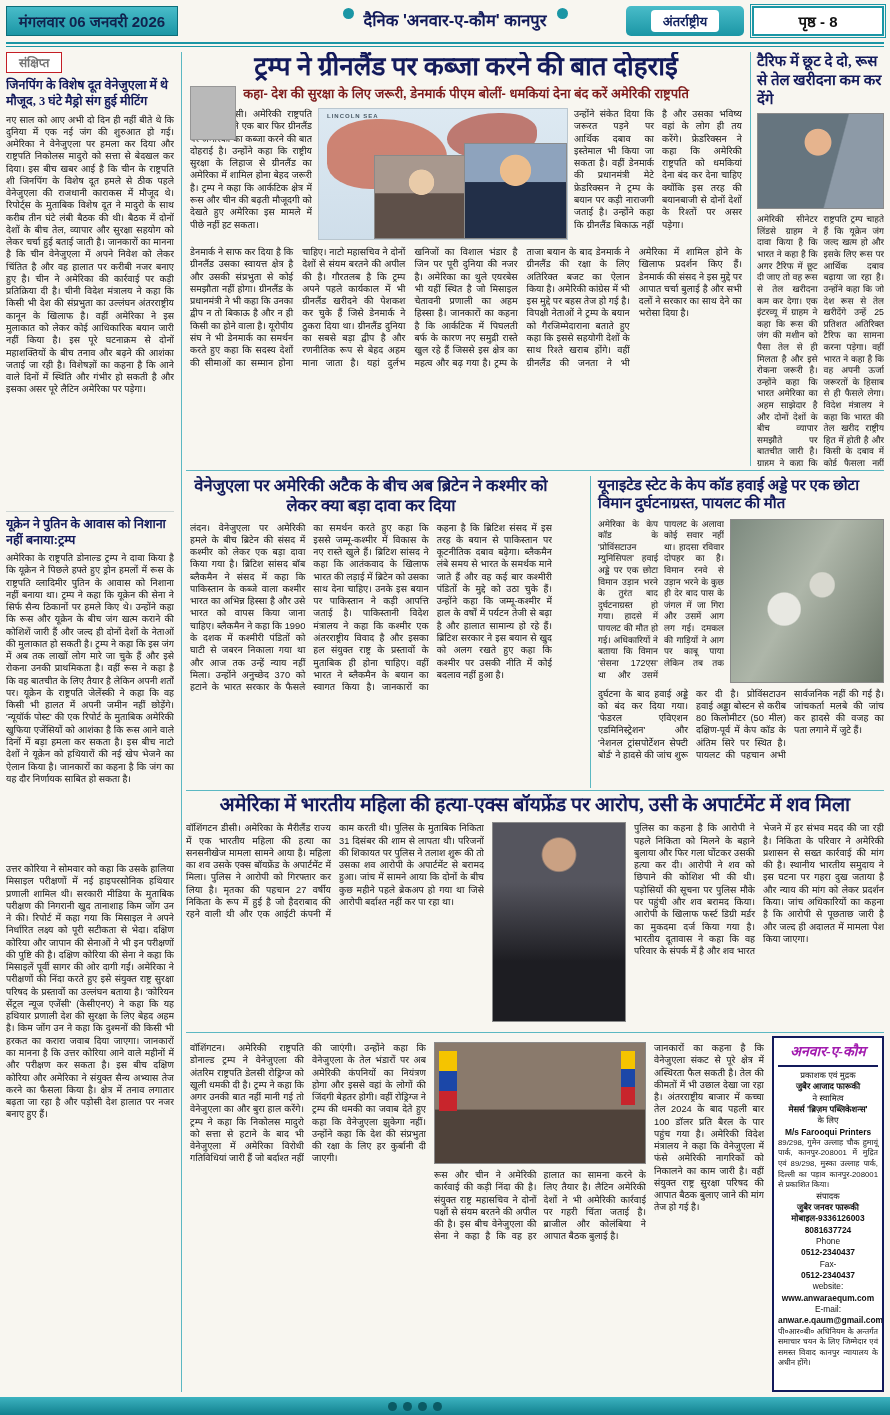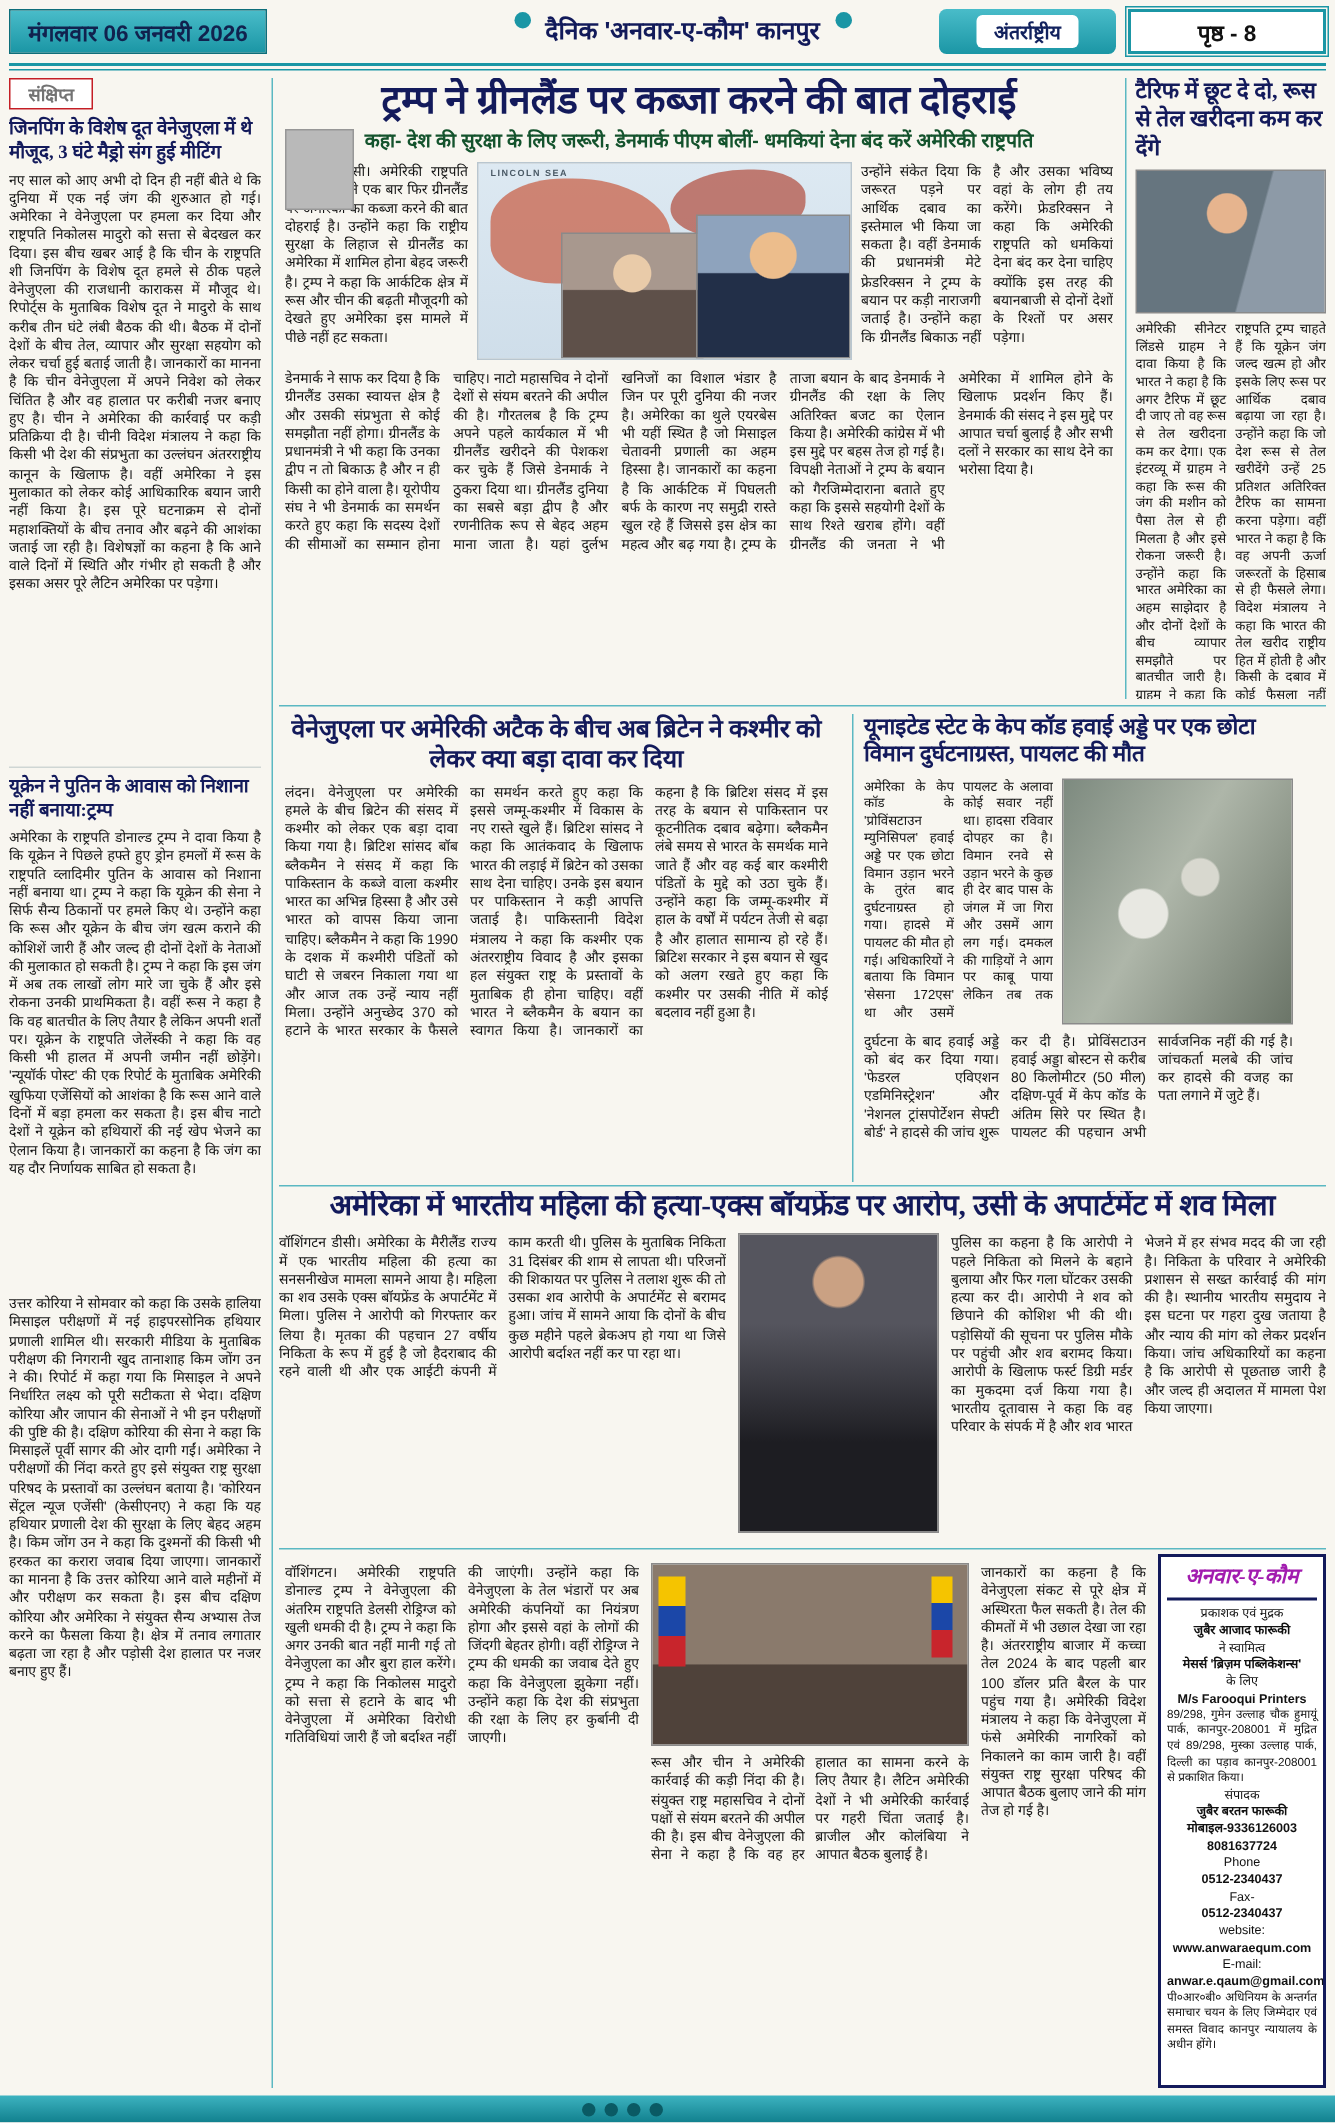--- a/index.html
+++ b/index.html
@@ -39,21 +39,21 @@
   .lc-hl1 { font-size:12.5px; line-height:1.3; margin-bottom:4px; }
   .lc-body1 { height:392px; margin-bottom:5px; }
   .lc-hl2 { font-size:12.5px; line-height:1.3; margin:4px 0; border-top:1px solid #cfd6d4; padding-top:4px; }
   .lc-body2 { height:306px; margin-bottom:5px; }
   .lc-hl3 { font-size:12.5px; line-height:1.3; margin:4px 0; border-top:1px solid #cfd6d4; padding-top:4px; }
   .lc-body3 { height:438px; }
 
   
   .a-green { position:absolute; left:186px; top:52px; width:560px; height:414px; padding:0 4px; overflow:hidden; }
   .g-hl { font-size:26px; text-align:center; line-height:1.12; }
-  .g-sub { font-size:13px; font-weight:bold; color:#14532d; text-align:center; margin-top:3px; }
+  .g-sub { font-size:13px; font-weight:bold; color:#7f1d1d; text-align:center; margin-top:3px; }
   .g-row { display:flex; gap:6px; margin-top:6px; height:132px; }
   .g-lead { width:122px; }
   .g-collage { position:relative; width:250px; height:132px; flex:0 0 auto;
     background:linear-gradient(180deg,#dde9f2,#cfdeea); border:1px solid #b9c6cf; overflow:hidden; }
   .map-blob1 { position:absolute; left:8px; top:10px; width:120px; height:70px; border-radius:45% 60% 50% 40%;
     background:#c96a54; opacity:.8; }
   .map-blob2 { position:absolute; right:30px; top:4px; width:90px; height:46px; border-radius:60% 40% 55% 45%;
     background:#b04a3a; opacity:.7; }
   .map-label { position:absolute; left:8px; top:4px; font-size:6px; letter-spacing:1px; color:#4a5a66; font-weight:bold; }
   .ph { border:1px solid #8a8a8a; }
@@ -78,21 +78,21 @@
   
   .sep { position:absolute; left:186px; width:698px; border-top:1px solid #5bb8c2; }
 
   
   .a-kash { position:absolute; left:186px; top:476px; width:370px; height:312px; padding:0 4px; overflow:hidden; }
   .k-hl { font-size:16.5px; text-align:center; line-height:1.2; }
   .k-body { margin-top:6px; height:258px; column-count:3; column-gap:8px; }
   .k-thumb { position:absolute; left:190px; top:86px; width:46px; height:54px; background:#b9b9b9; border:1px solid #979797; }
 
   
-  .a-plane { position:absolute; left:568px; top:476px; width:294px; height:312px;
+  .a-plane { position:absolute; left:590px; top:476px; width:294px; height:312px;
     border-left:1px solid #5bb8c2; padding-left:7px; overflow:hidden; }
   .p-hl { font-size:15px; line-height:1.22; }
   .p-row { display:flex; gap:6px; margin-top:6px; height:164px; }
   .p-lead { width:126px; column-count:2; column-gap:6px; font-size:8.8px; }
   .ph-crash { flex:1; height:164px;
     background:radial-gradient(circle at 35% 55%, #e8e8e2 0 12%, rgba(0,0,0,0) 13%),
                radial-gradient(circle at 60% 40%, #d8d8cf 0 9%, rgba(0,0,0,0) 10%),
                linear-gradient(120deg,#7d8a7f,#aeb6a9 45%,#6b7568); }
   .p-rest { margin-top:5px; height:92px; column-count:3; column-gap:8px; }
 
@@ -231,21 +231,21 @@
   <div class="pub">
     <div class="pub-title serif">अनवार-ए-कौम</div>
     <span>प्रकाशक एवं मुद्रक</span>
     <b class="strong">जुबैर आजाद फारूकी</b>
     <span>ने स्वामित्व</span>
     <b class="strong">मेसर्स 'ब्रिज़म पब्लिकेशन्स'</b>
     <span>के लिए</span>
     <b class="strong">M/s Farooqui Printers</b>
     <div class="sm">89/298, गुमेन उल्लाह चौक हुमायूं पार्क, कानपुर-208001 में मुद्रित एवं 89/298, मुस्का उल्लाह पार्क, दिल्ली का पड़ाव कानपुर-208001 से प्रकाशित किया।</div>
     <span>संपादक</span>
-    <b class="strong">जुबैर बरतन फारूकी</b>
+    <b class="strong">जुबैर जनवर फारूकी</b>
     <b class="strong">मोबाइल-9336126003</b>
     <b class="strong">8081637724</b>
     <span>Phone</span>
     <b class="strong">0512-2340437</b>
     <span>Fax-</span>
     <b class="strong">0512-2340437</b>
     <span>website:</span>
     <b class="strong">www.anwaraequm.com</b>
     <span>E-mail:</span>
     <b class="strong">anwar.e.qaum@gmail.com</b>

